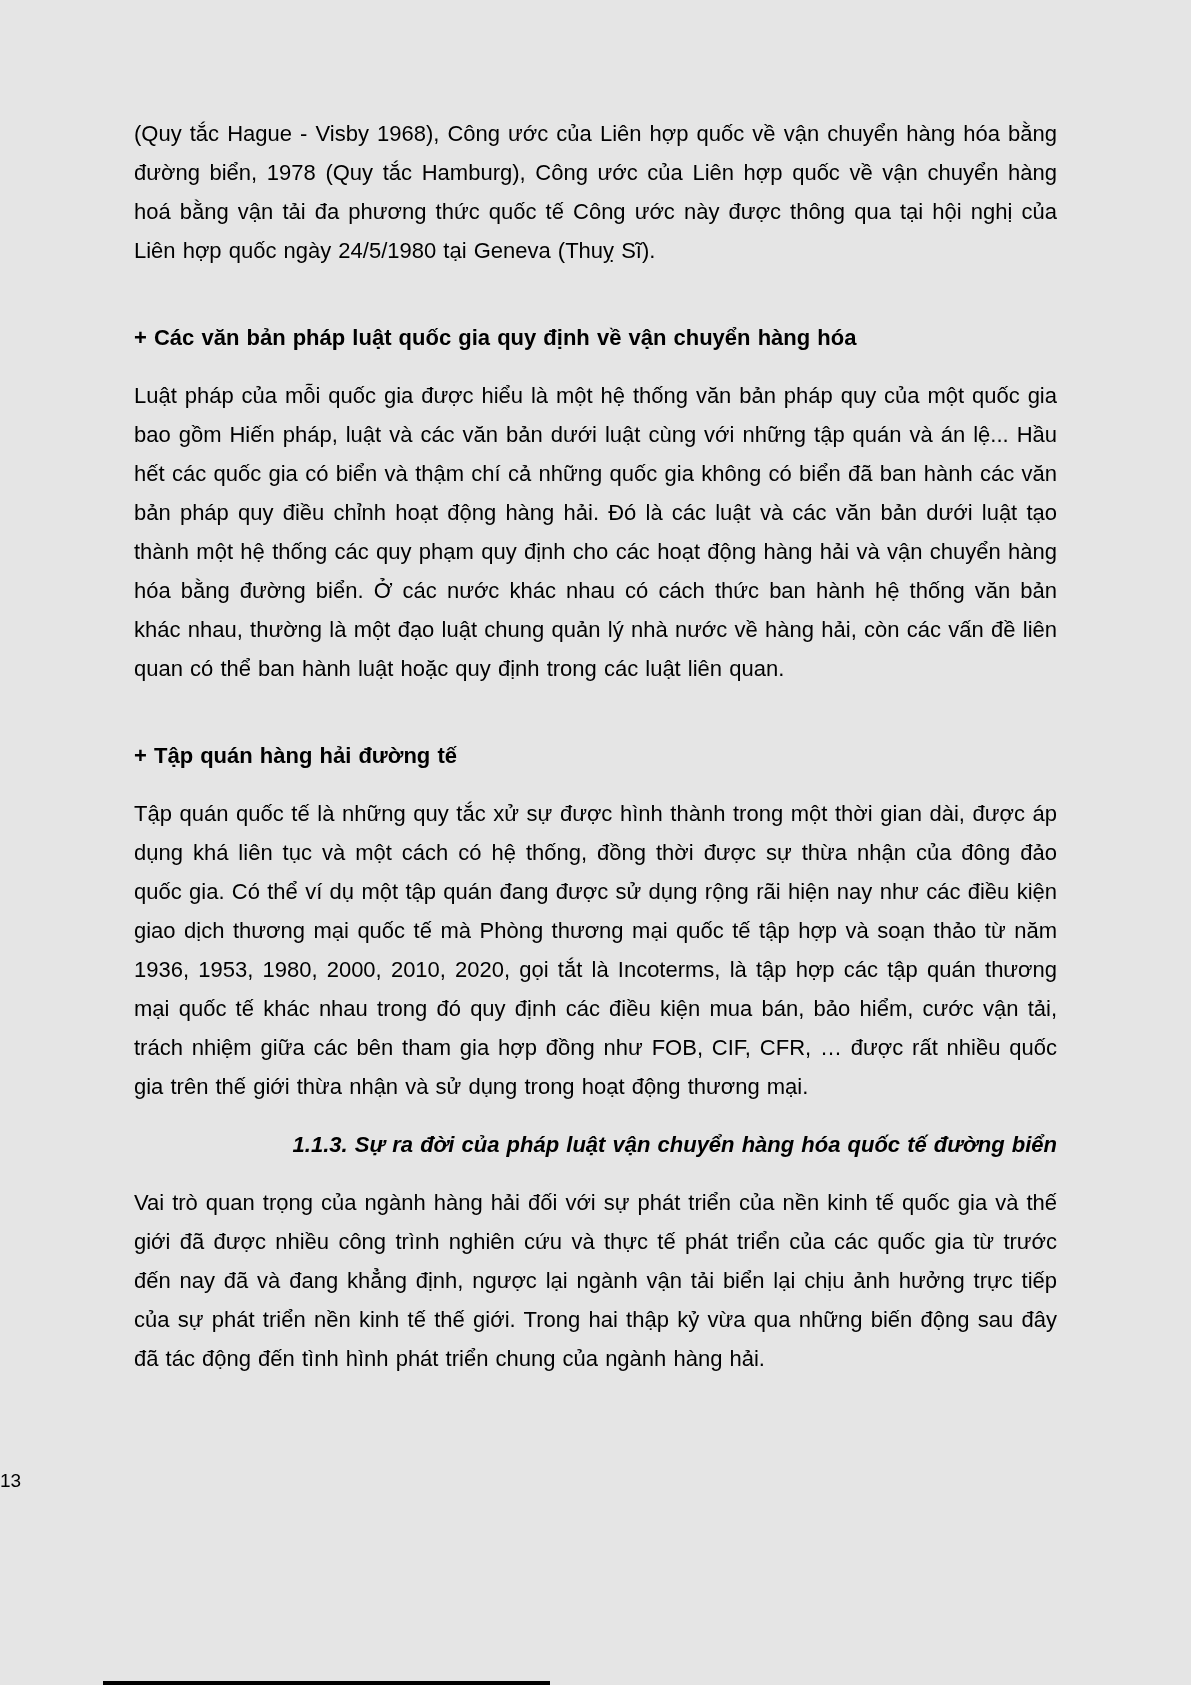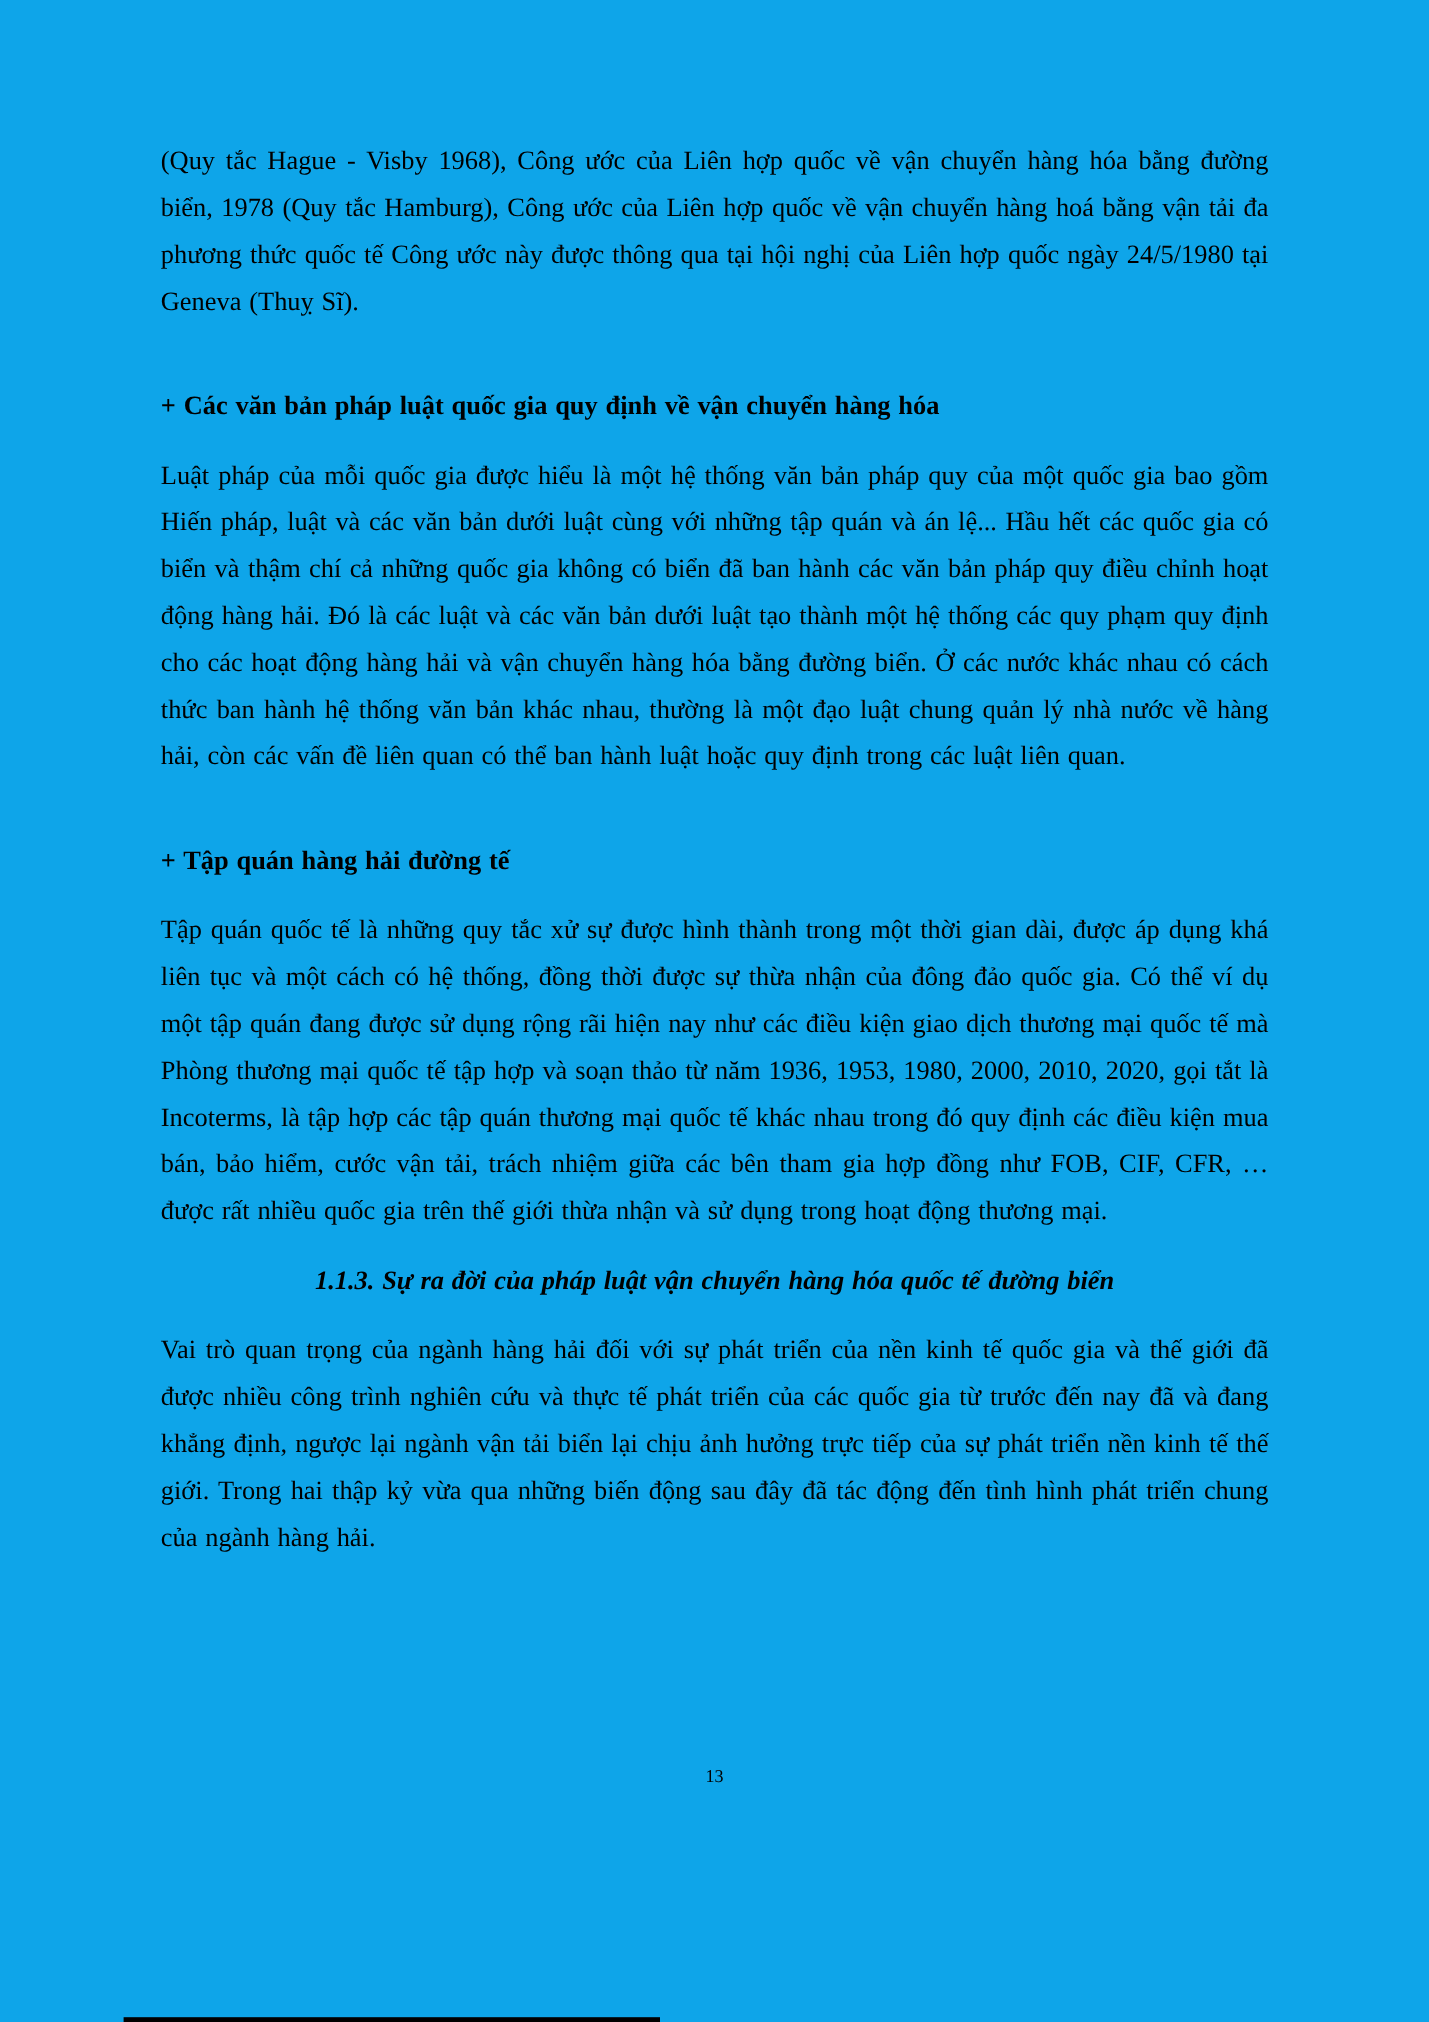--- a/index.html
+++ b/index.html
@@ -4,23 +4,23 @@
 <style>
   html, body {
     margin: 0;
     padding: 0;
     background: #ffffff;
   }
   .sheet {
     position: relative;
     width: 1191px;
     height: 1685px;
-    background: #0ea5e9;
+    background: #e5e5e5;
     overflow: hidden;
-    font-family: Liberation Serif, serif;
+    font-family: Liberation Sans, sans-serif;
     color: #000000;
   }
   .content {
     position: absolute;
     left: 134px;
     top: 114px;
     width: 923px;
   }
   .content p {
     margin: 0 0 19px 0;
@@ -30,29 +30,28 @@
     word-spacing: 1px;
   }
   .content p.heading {
     font-weight: 700;
     text-align: left;
     margin-top: 48px;
   }
   .content p.heading-centered {
     font-weight: 700;
     font-style: italic;
-    text-align: center;
+    text-align: right;
   }
   .page-number {
     position: absolute;
     top: 1466px;
     left: 0;
     width: 100%;
-    text-align: center;
-    font-size: 15px;
+    font-size: 19px;
     line-height: 30px;
   }
   .footer-bar {
     position: absolute;
     left: 103px;
     bottom: 0;
     width: 447px;
     height: 4px;
     background: #000000;
   }

